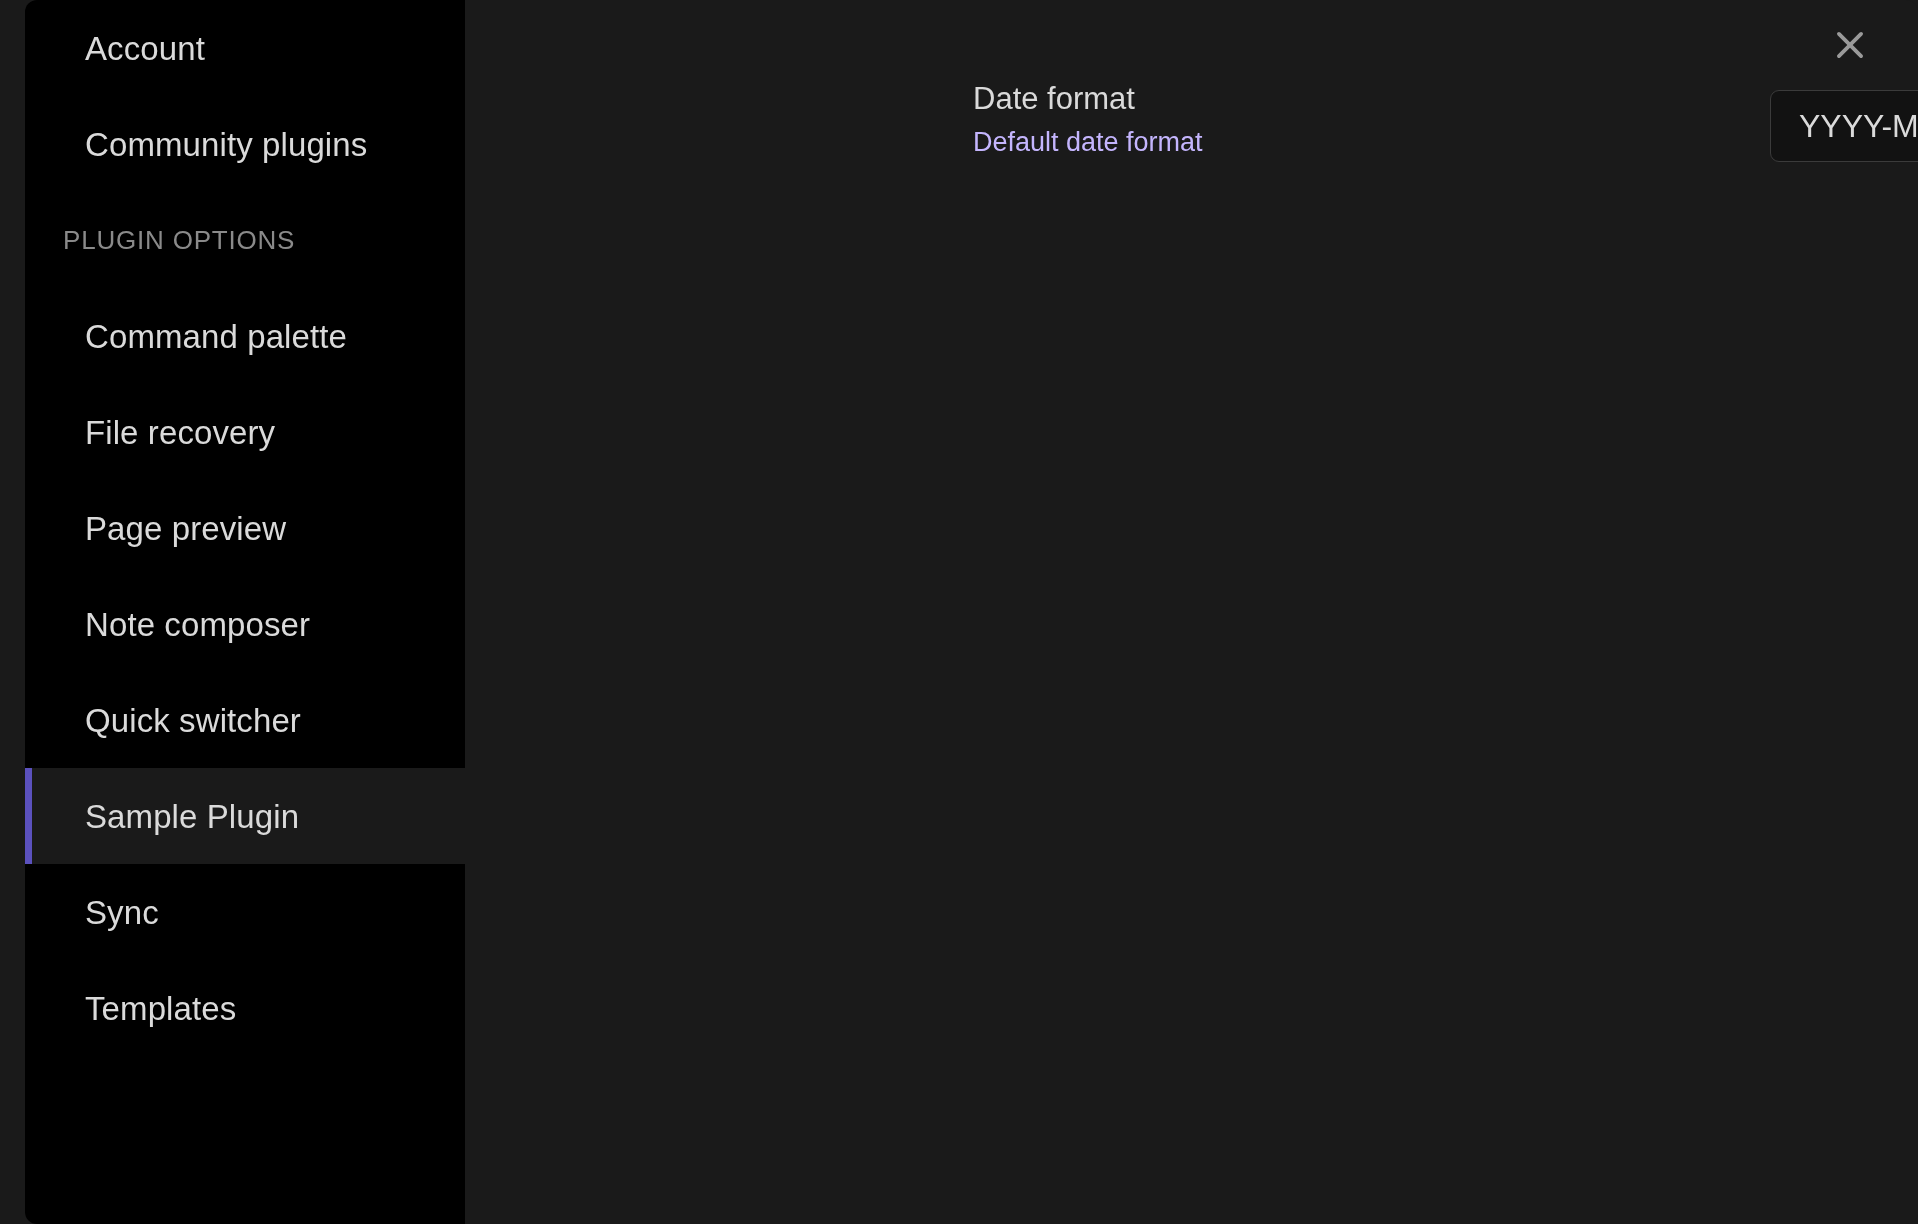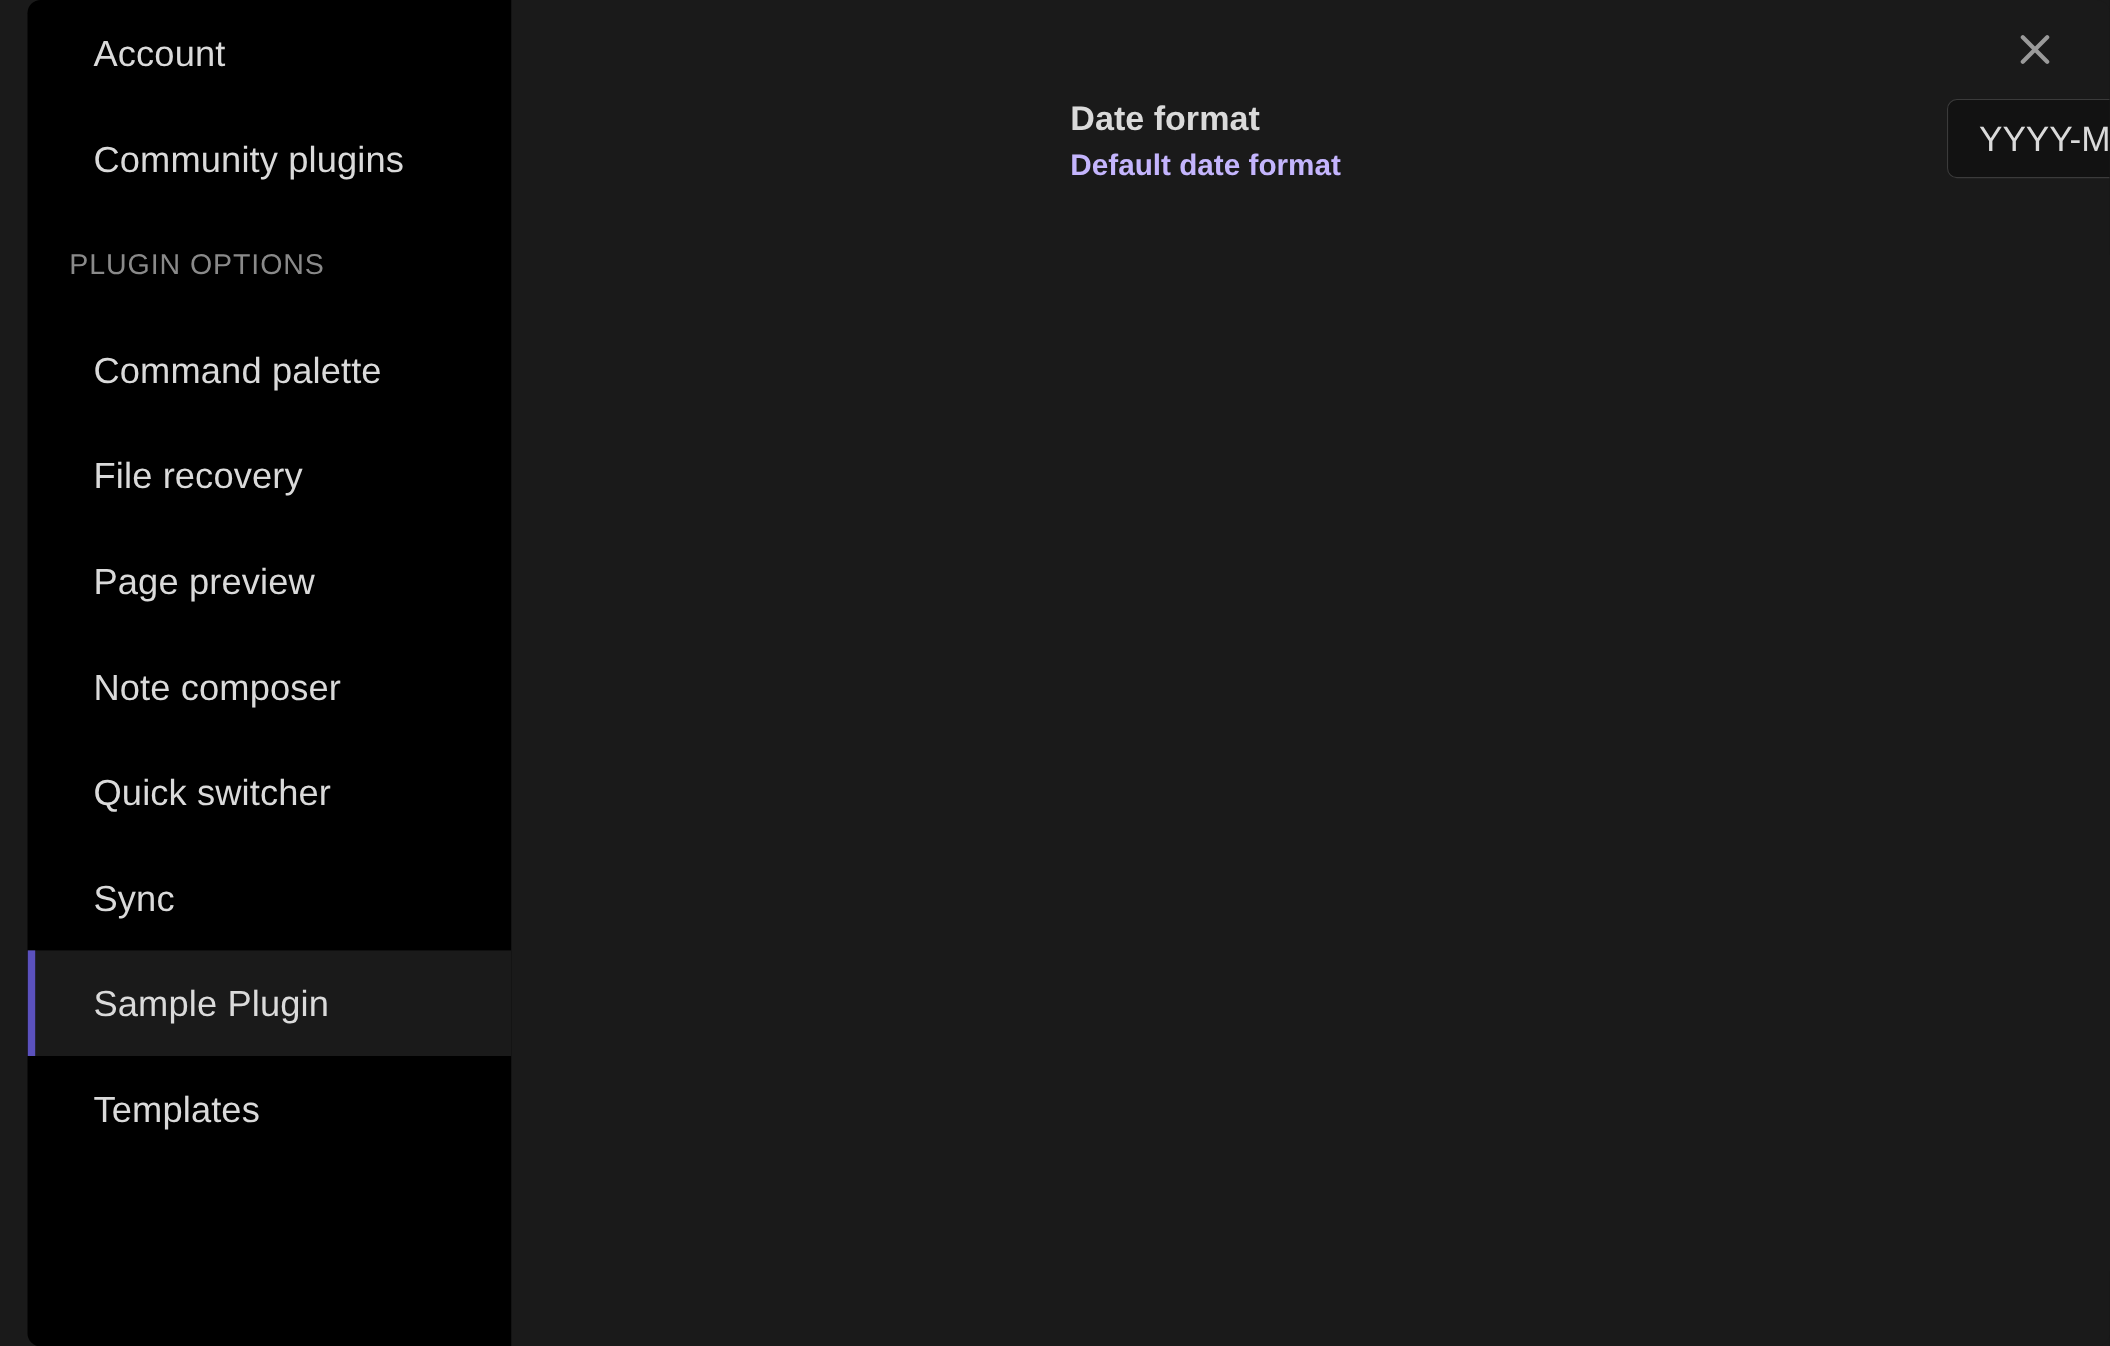--- a/index.html
+++ b/index.html
@@ -124,25 +124,24 @@
   }
 
   #close-button svg { display: block; }
 
   .settings-body {
     padding: 70px 0 0 0;
   }
 
   .setting-item {
     display: flex;
-    align-items: flex-end;
+    align-items: center;
     justify-content: space-between;
     padding: 0 495px 0 508px;
     min-height: 96px;
-    font-weight: bold;
   }
 
   .setting-info {
     display: flex;
     flex-direction: column;
     gap: 12px;
     padding-top: 4px;
   }
 
   .setting-name {
@@ -210,25 +209,25 @@
       </li>
       <li class="nav-item">
         <span class="nav-item-label">Page preview</span>
       </li>
       <li class="nav-item">
         <span class="nav-item-label">Note composer</span>
       </li>
       <li class="nav-item">
         <span class="nav-item-label">Quick switcher</span>
       </li>
-      <li class="nav-item">
-        <span class="nav-item-label">Sync</span>
-      </li>
       <li class="nav-item is-active">
         <span class="nav-item-label">Sample Plugin</span>
+      </li>
+      <li class="nav-item">
+        <span class="nav-item-label">Sync</span>
       </li>
       <li class="nav-item">
         <span class="nav-item-label">Templates</span>
       </li>
     </ul>
   </nav>
 
   <section id="settings-main">
 
     <button id="close-button" aria-label="Close settings">

